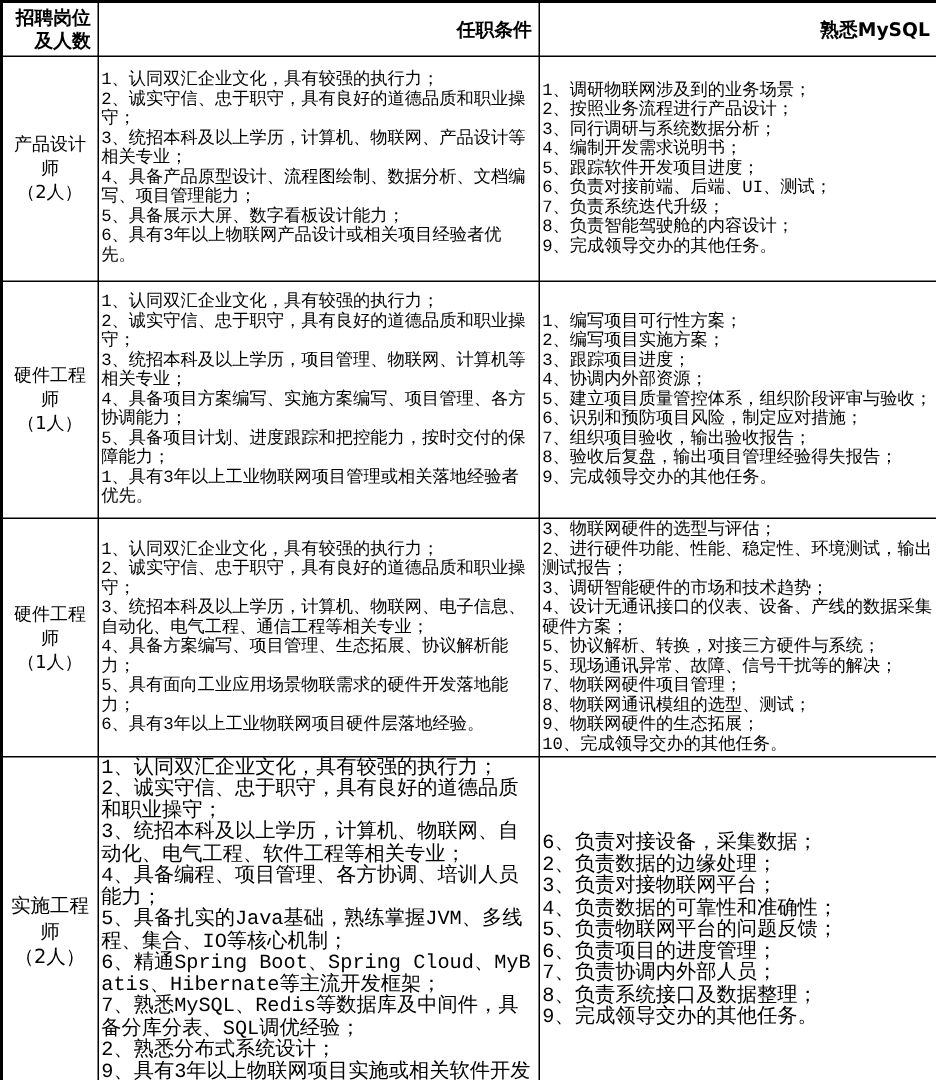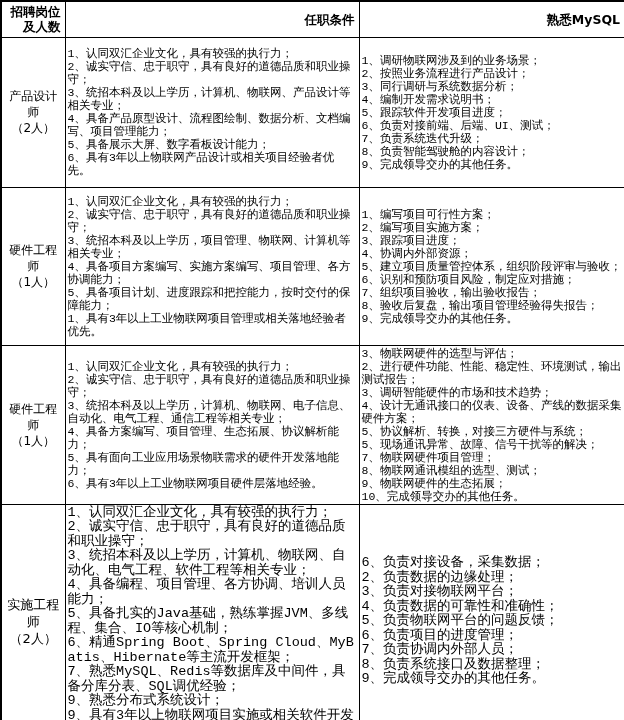--- a/index.html
+++ b/index.html
@@ -169,21 +169,21 @@
       <div>（2人）</div>
     </td>
     <td class="body-cell">
           <div class="li">1、认同双汇企业文化，具有较强的执行力；</div>
           <div class="li">2、诚实守信、忠于职守，具有良好的道德品质和职业操守；</div>
           <div class="li">3、统招本科及以上学历，计算机、物联网、自动化、电气工程、软件工程等相关专业；</div>
           <div class="li">4、具备编程、项目管理、各方协调、培训人员能力；</div>
           <div class="li">5、具备扎实的Java基础，熟练掌握JVM、多线程、集合、IO等核心机制；</div>
           <div class="li">6、精通Spring Boot、Spring Cloud、MyBatis、Hibernate等主流开发框架；</div>
           <div class="li">7、熟悉MySQL、Redis等数据库及中间件，具备分库分表、SQL调优经验；</div>
-          <div class="li">9、熟悉分布式系统设计；</div>
+          <div class="li">2、熟悉分布式系统设计；</div>
           <div class="li">9、具有3年以上物联网项目实施或相关软件开发落地经验者优先。</div>
         </td>
     <td class="body-cell">
           <div class="li">6、负责对接设备，采集数据；</div>
           <div class="li">2、负责数据的边缘处理；</div>
           <div class="li">3、负责对接物联网平台；</div>
           <div class="li">4、负责数据的可靠性和准确性；</div>
           <div class="li">5、负责物联网平台的问题反馈；</div>
           <div class="li">6、负责项目的进度管理；</div>
           <div class="li">7、负责协调内外部人员；</div>

